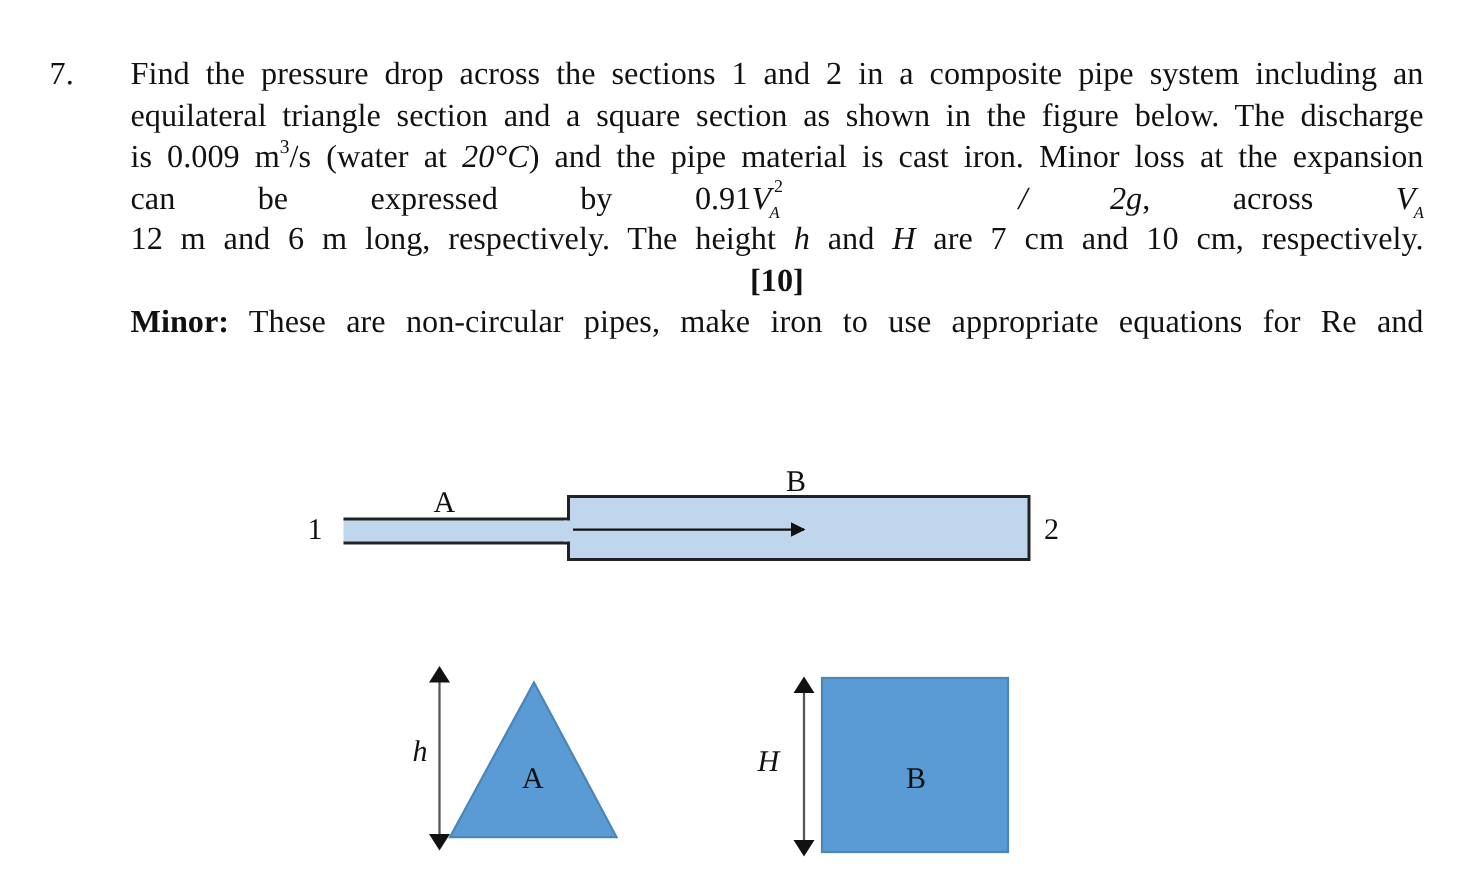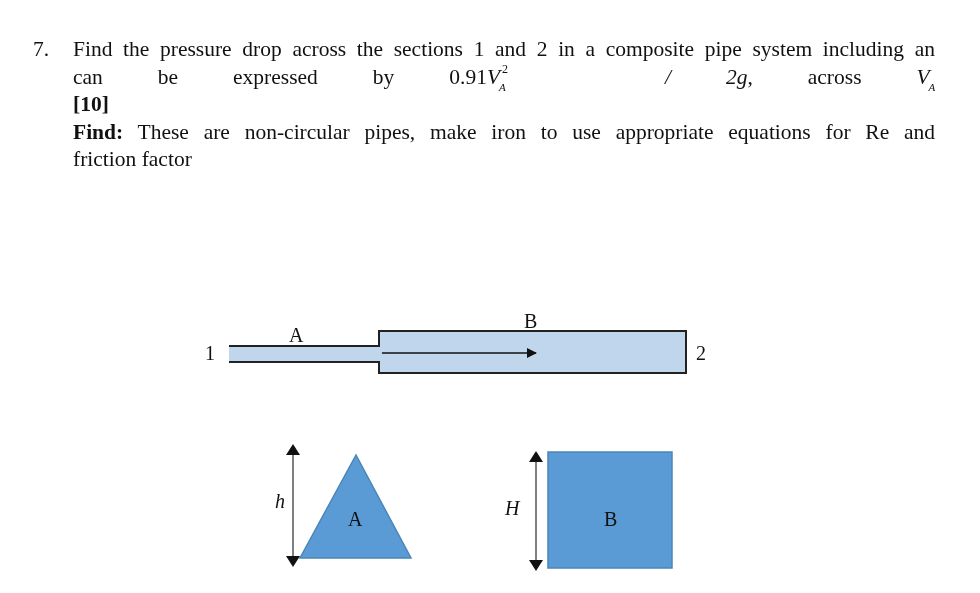--- a/index.html
+++ b/index.html
@@ -1,42 +1,44 @@
 <!DOCTYPE html>
 <html><head>
 <meta charset="utf-8">
 <style>
   html, body { margin: 0; padding: 0; background: #ffffff; }
   body { width: 980px; height: 593px; position: relative; overflow: hidden;
          font-family: "Liberation Serif", "DejaVu Serif", serif; color: #111; }
   .problem { position: absolute; left: 33px; top: 36px; width: 900px; font-size: 21.5px; line-height: 27.5px; }
   .num { position: absolute; left: 0; top: 0; }
-  .body { position: absolute; left: 40px; top: 0; width: 862px; }
-  .line { display: block; white-space: nowrap; }
+  .body { position: absolute; left: 54px; top: 0; width: 862px; }
+  .line { display: block; white-space: nowrap; text-align: center; }
   .justify { text-align: justify; text-align-last: justify; white-space: normal; }
   .i { font-style: italic; }
   .b { font-weight: bold; }
   sup { font-size: 13px; line-height: 0; position: relative; top: -1px; vertical-align: super; }
   .vsub { display: inline-block; position: relative; }
   .vsub .s2 { position: absolute; left: 15px; top: -8px; font-size: 12px; font-style: normal; }
   .vsub .sA { position: absolute; left: 12px; top: 10px; font-size: 11px; font-style: italic; }
   svg.fig { position: absolute; left: 0; top: 0; }
   .lbl { position: absolute; font-size: 20px; }
 </style>
 </head>
 <body>
 
 <div class="problem">
   <span class="num">7.</span>
   <div class="body">
     <span class="line justify">Find the pressure drop across the sections 1 and 2 in a composite pipe system including an</span>
+    <span class="line justify">equilateral triangle section and a square section as shown in the figure below. The discharge</span>
+    <span class="line justify"><span>is 0.009 m</span><sup>3</sup><span>/s (water at </span><span class="i">20°C</span><span>) and the pipe material is cast iron. Minor loss at the expansion</span></span>
     <span class="line justify"><span>can be expressed by 0.91</span><span class="vsub i"><span>V</span><span class="s2">2</span><span class="sA">A</span></span>&nbsp;&nbsp;<span class="i"> / 2g</span><span>, across </span><span class="vsub i"><span>V</span><span class="sA">A</span></span>&nbsp;</span>
+    <span class="line justify"><span>12 m and 6 m long, respectively. The height </span><span class="i">h</span><span> and </span><span class="i">H</span><span> are 7 cm and 10 cm, respectively.</span></span>
     <span class="line b">[10]</span>
-    <span class="line justify"><span class="b">Find:</span><span> These are non-circular pipes, make iron to use appropriate equations for Re and</span></span>
-    <span class="line">friction factor</span>
+    <span class="line justify"><span class="b">Minor:</span><span> These are non-circular pipes, make iron to use appropriate equations for Re and</span></span>
   </div>
 </div>
 
 <svg class="fig" width="980" height="593">
   <defs>
     <marker id="ah" markerWidth="10" markerHeight="10" refX="9" refY="5" orient="auto" markerUnits="userSpaceOnUse">
       <path d="M0,0 L10,5 L0,10 z" fill="#111"></path>
     </marker>
   </defs>
 

